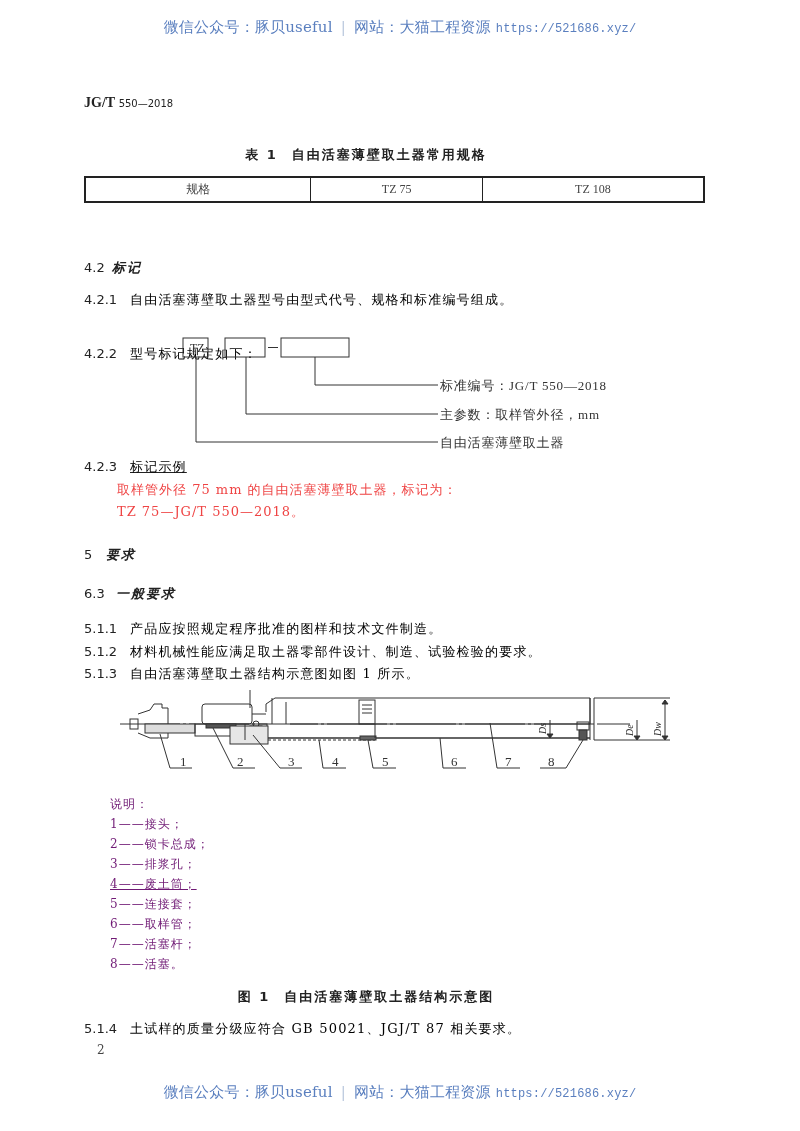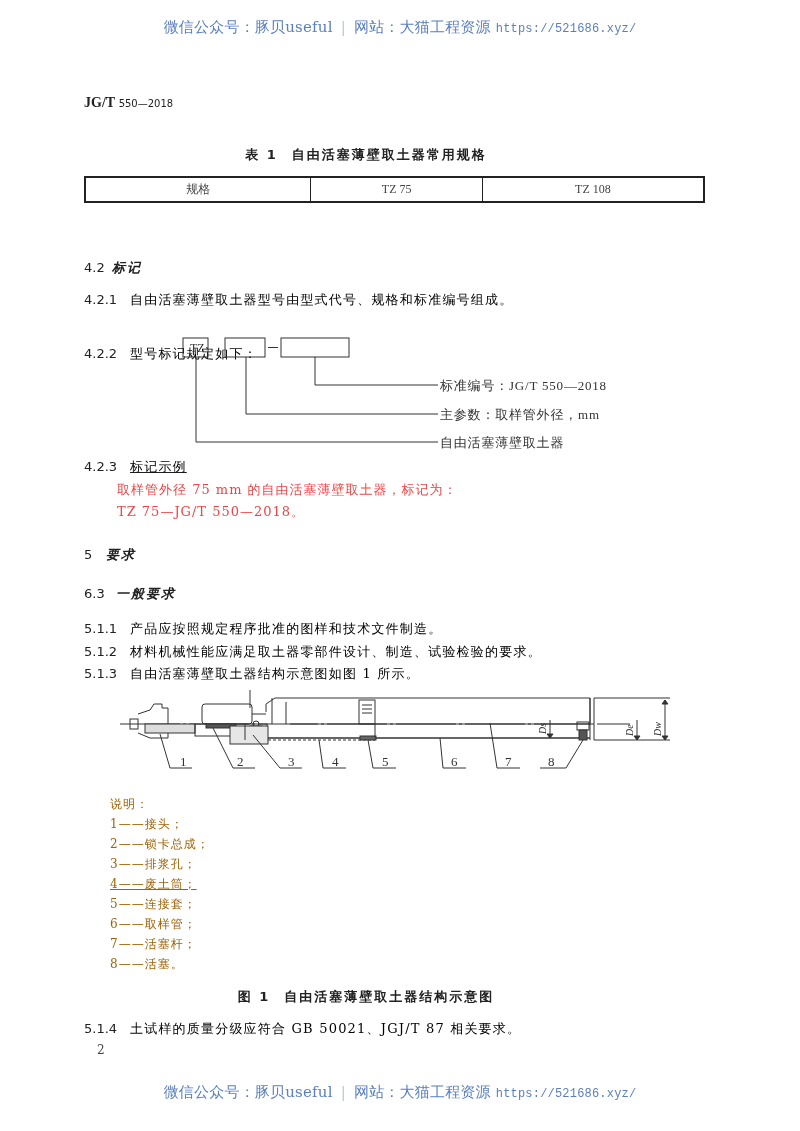--- a/index.html
+++ b/index.html
@@ -21,21 +21,21 @@
   table.spec td { border: 1px solid #222; height: 23px; text-align: center; padding: 0;
                   font-family: "Liberation Serif", serif; }
   table.spec { border: 2px solid #222; }
   .sec { left: 84px; font-size: 13px; font-family: "DejaVu Sans", sans-serif; }
   .sec .no { display: inline-block; }
   .sec .t { font-weight: bold; letter-spacing: 2px; font-style: italic; }
   .para { left: 84px; font-size: 13px; }
   .para .no { font-family: "DejaVu Sans", sans-serif; display: inline-block; width: 46px; }
   .para .tx { letter-spacing: 1.2px; color: #000000; }
   .indent { left: 117px; font-size: 13px; letter-spacing: 1px; color: #ef4444; }
-  .legend { left: 110px; font-size: 12px; color: #a16207; letter-spacing: 1px; }
+  .legend { left: 110px; font-size: 12px; color: #701a75; letter-spacing: 1px; }
   .pageno { left: 97px; top: 1043px; font-size: 12px; color: #444; }
   .diag-label { font-size: 13px; color: #333; letter-spacing: 0.8px; }
   svg text { font-family: "Liberation Serif", serif; }
 </style>
 </head>
 <body>
 
 <div class="abs wm" style="top:18px;">
   <span>微信公众号：豚贝useful</span><span class="sep">|</span><span>网站：大猫工程资源</span>
   <span class="mono">https://521686.xyz/</span>

